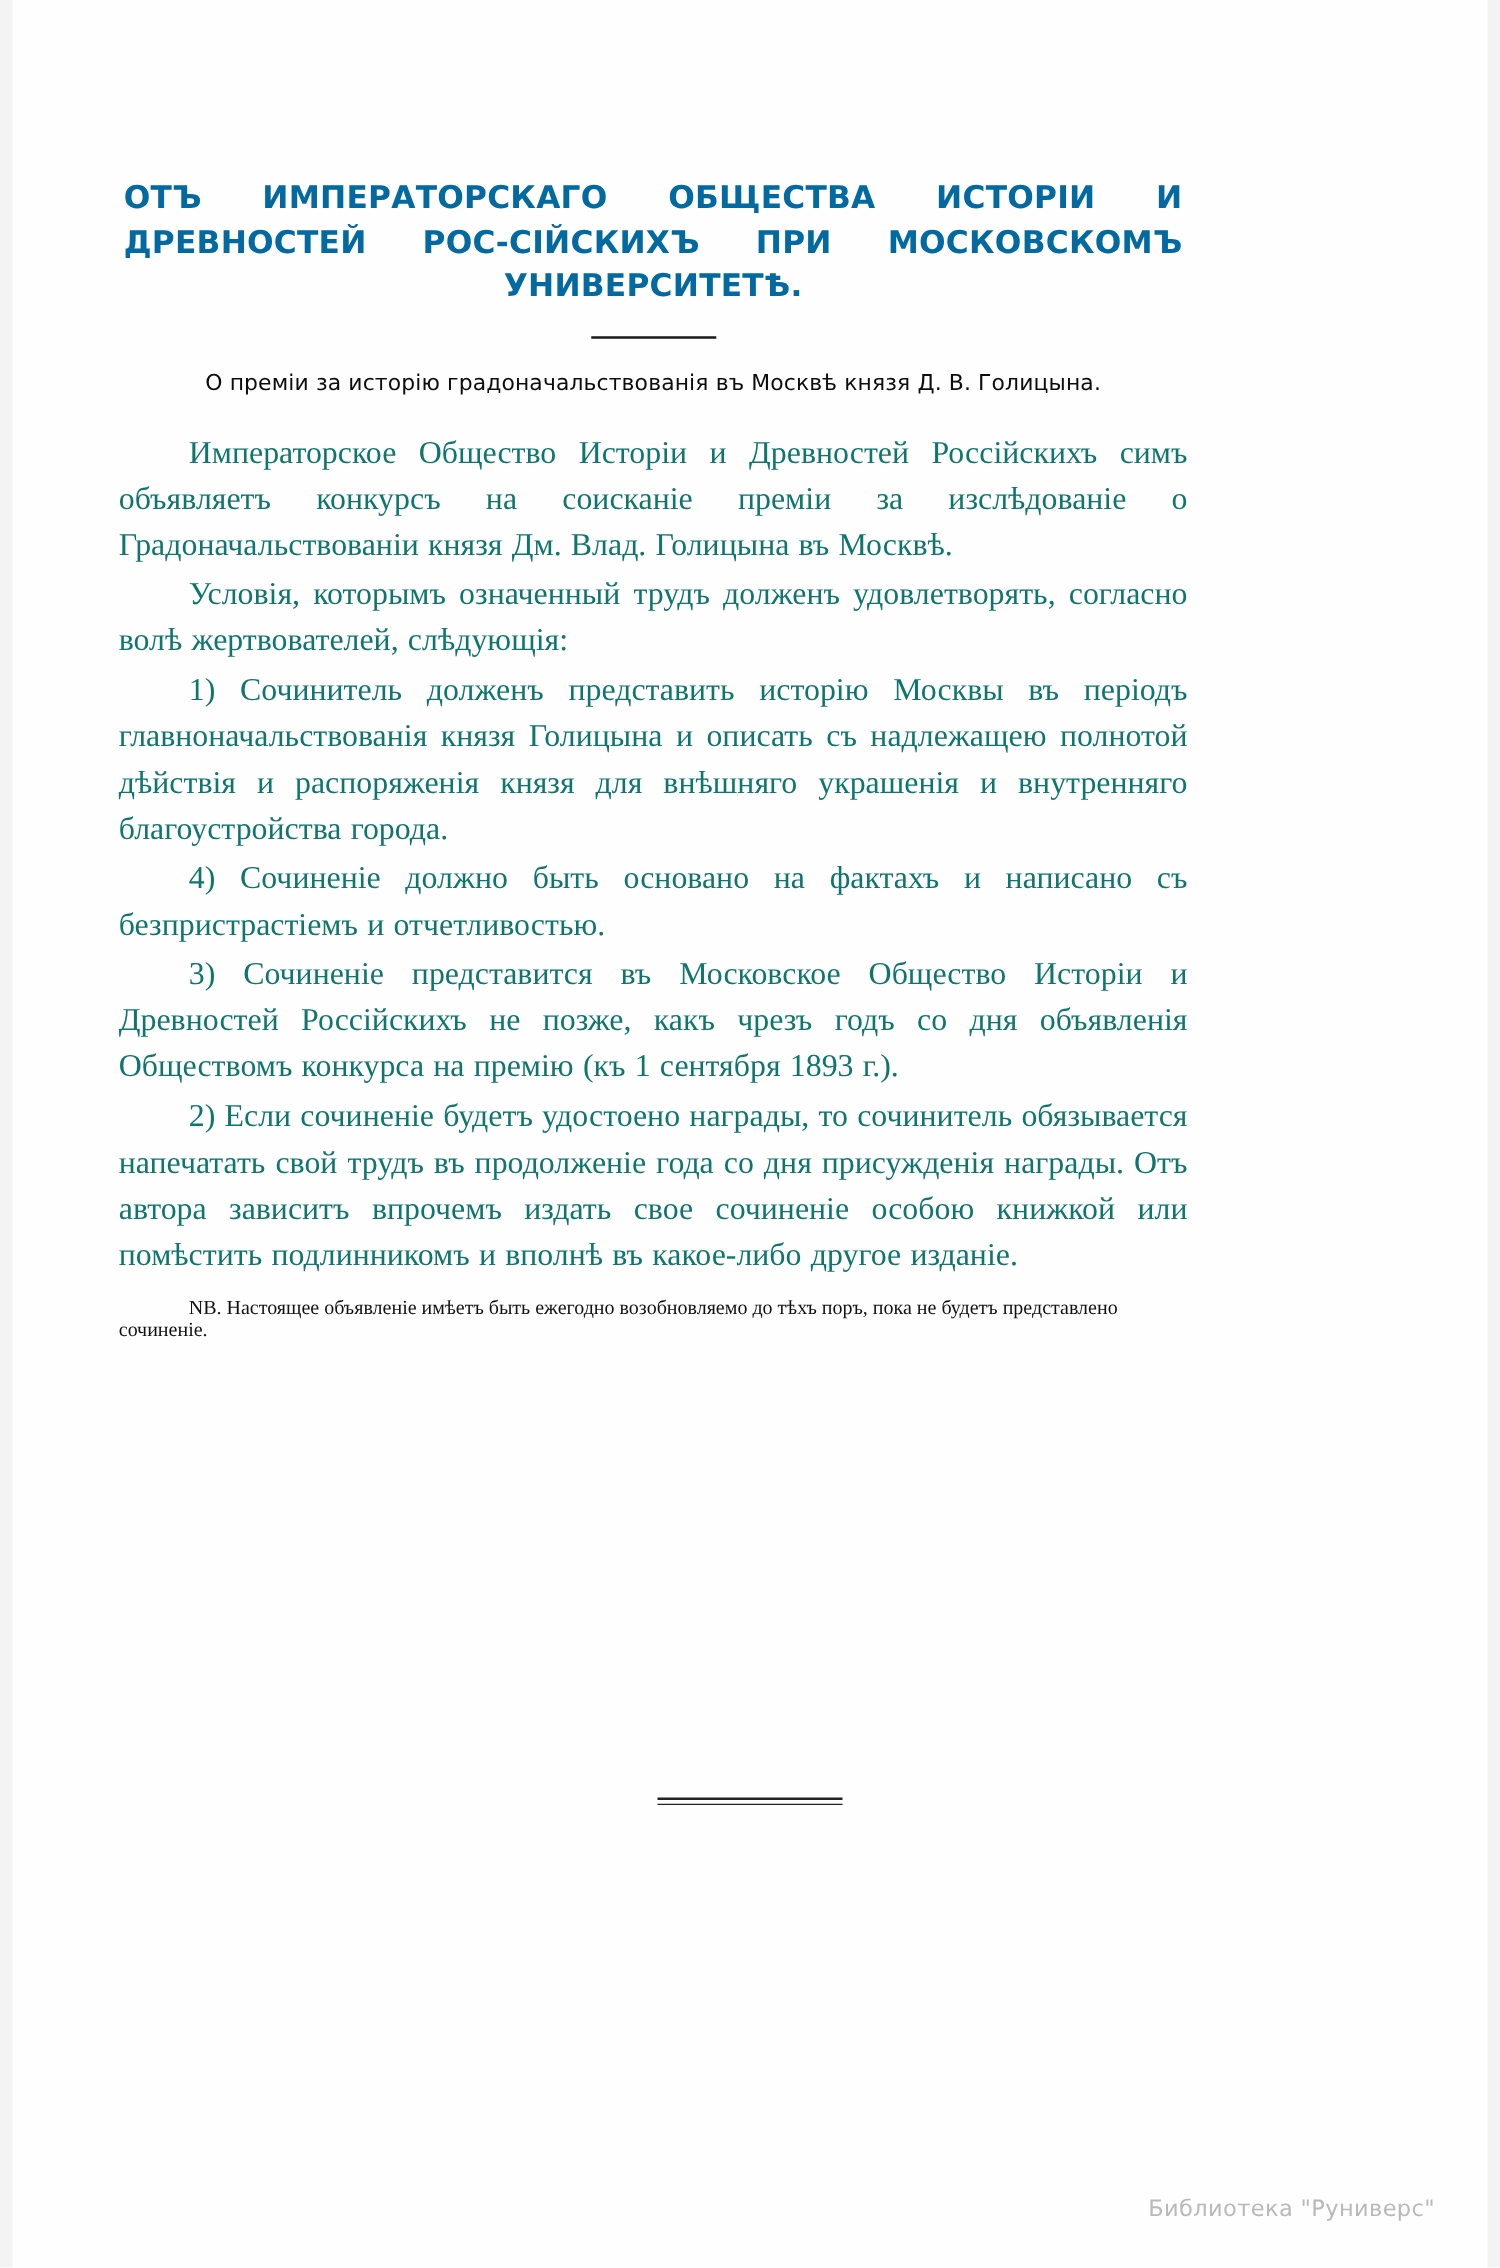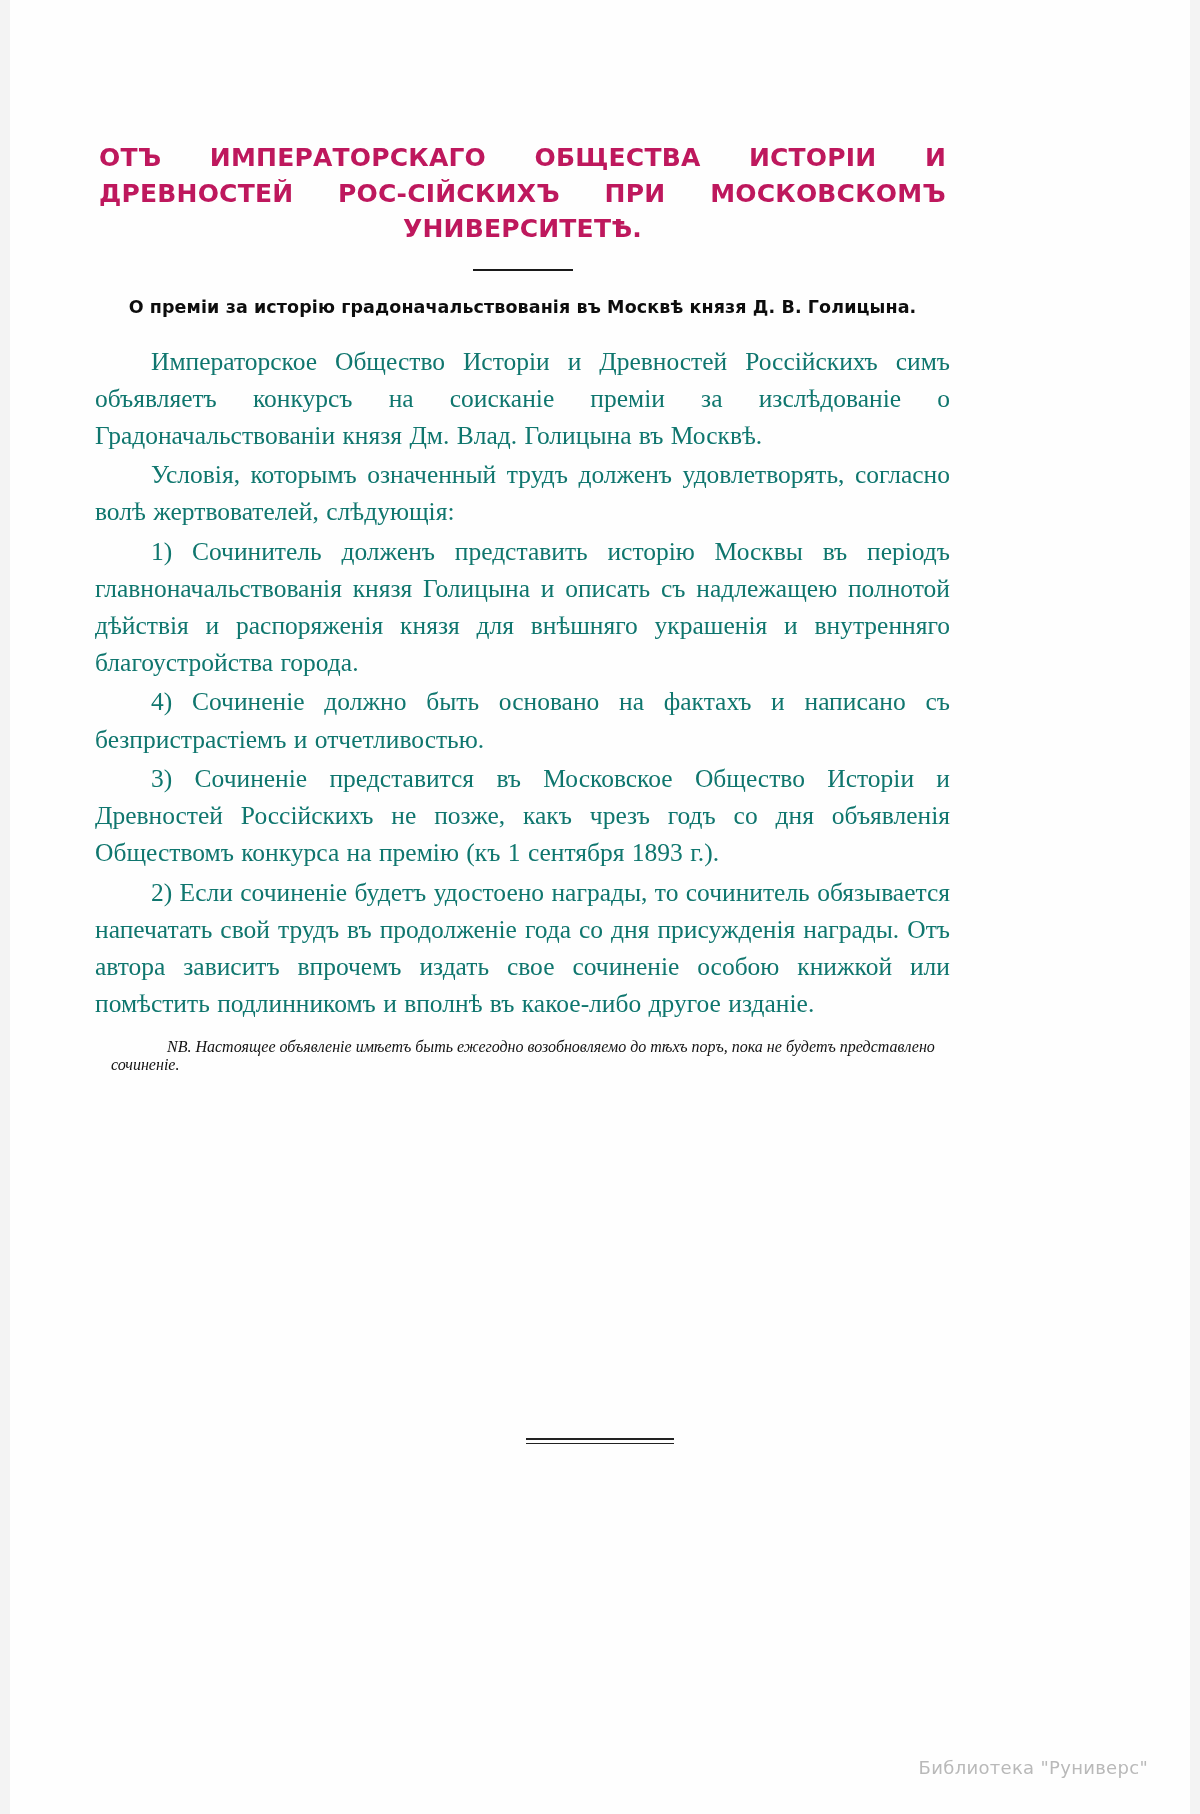--- a/index.html
+++ b/index.html
@@ -29,54 +29,52 @@
     width: 855px;
   }
   .doc-title {
     font-family: "DejaVu Sans", sans-serif;
     font-weight: bold;
     font-size: 25px;
     line-height: 1.42;
     letter-spacing: 0.2px;
     text-align: justify;
     text-align-last: center;
-    color: #be185d;
+    color: #0369a1;
     margin: 0 0 2px 0;
     padding: 0 4px;
   }
   .title-rule {
     width: 100px;
     height: 0;
     border-top: 2px solid #1a1a1a;
     margin: 22px auto 26px auto;
   }
   .subtitle {
     font-family: "DejaVu Sans", sans-serif;
-    font-weight: bold;
+    font-weight: normal;
     font-size: 17.5px;
     letter-spacing: 0.1px;
     text-align: center;
     color: #0d0d0d;
     margin: 0 0 26px 0;
   }
   .body-text p {
     font-family: "Liberation Serif", serif;
     font-size: 25.5px;
     line-height: 1.46;
     margin: 0 0 2px 0;
     text-indent: 56px;
     text-align: justify;
     text-align-last: left;
     color: #0f766e;
     word-spacing: 1px;
   }
   .nb-block p {
-    font-style: italic;
     text-indent: 56px;
-    margin-left: 16px;
   }
   .bottom-rule {
     position: absolute;
     left: 50%;
     transform: translateX(-50%);
     top: 1438px;
     width: 148px;
     border-top: 2px solid #222;
     border-bottom: 1px solid #222;
     height: 3px;

